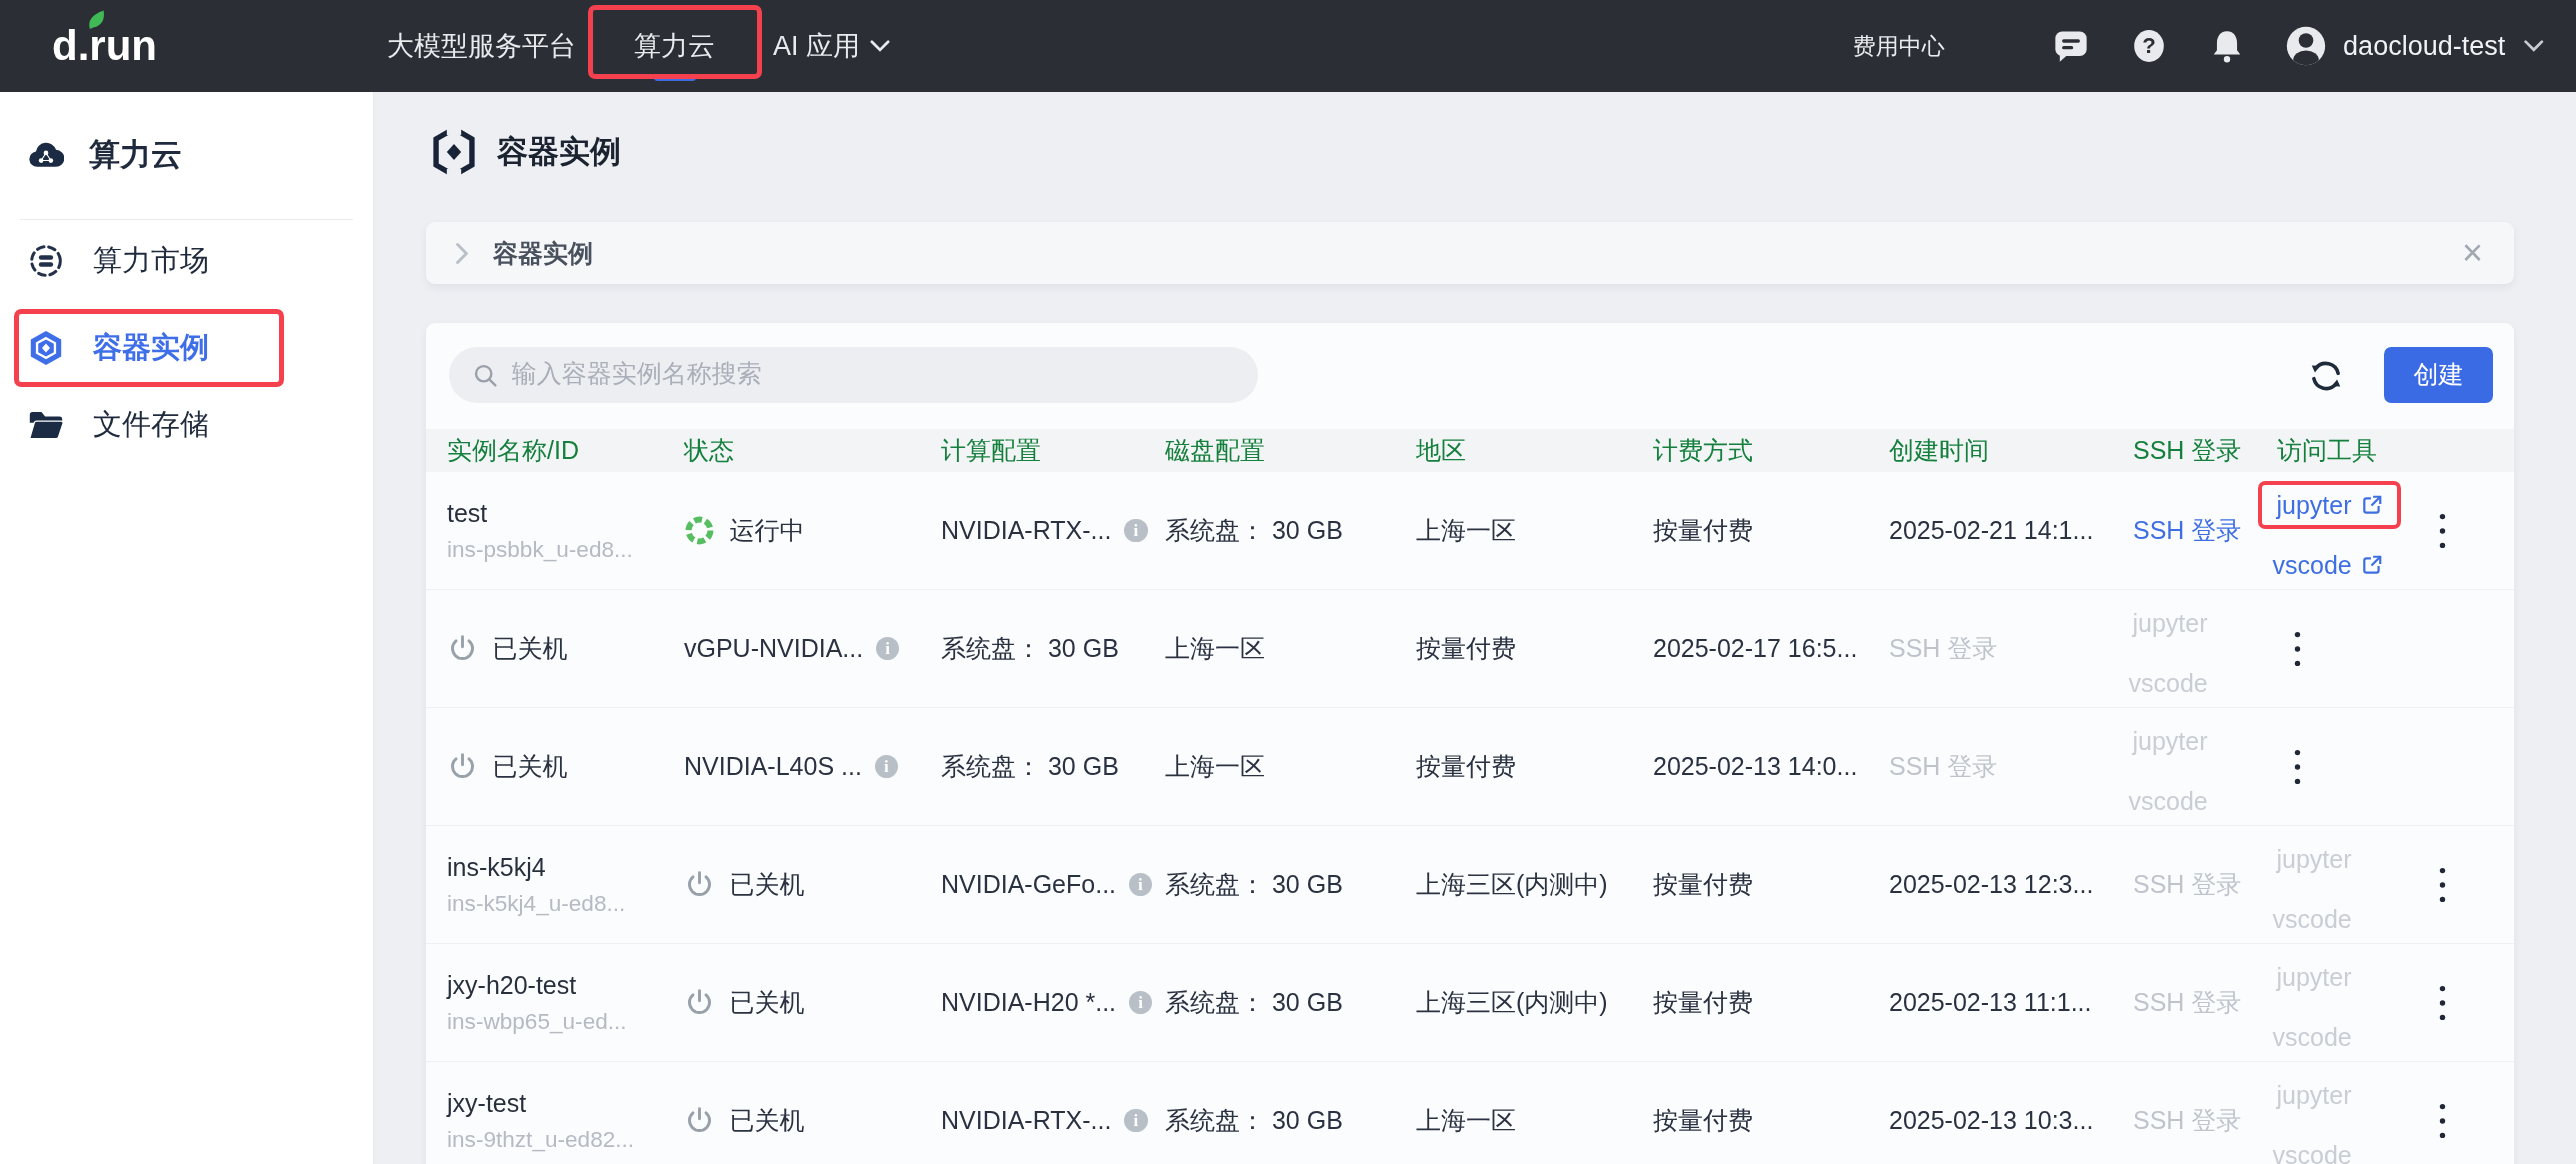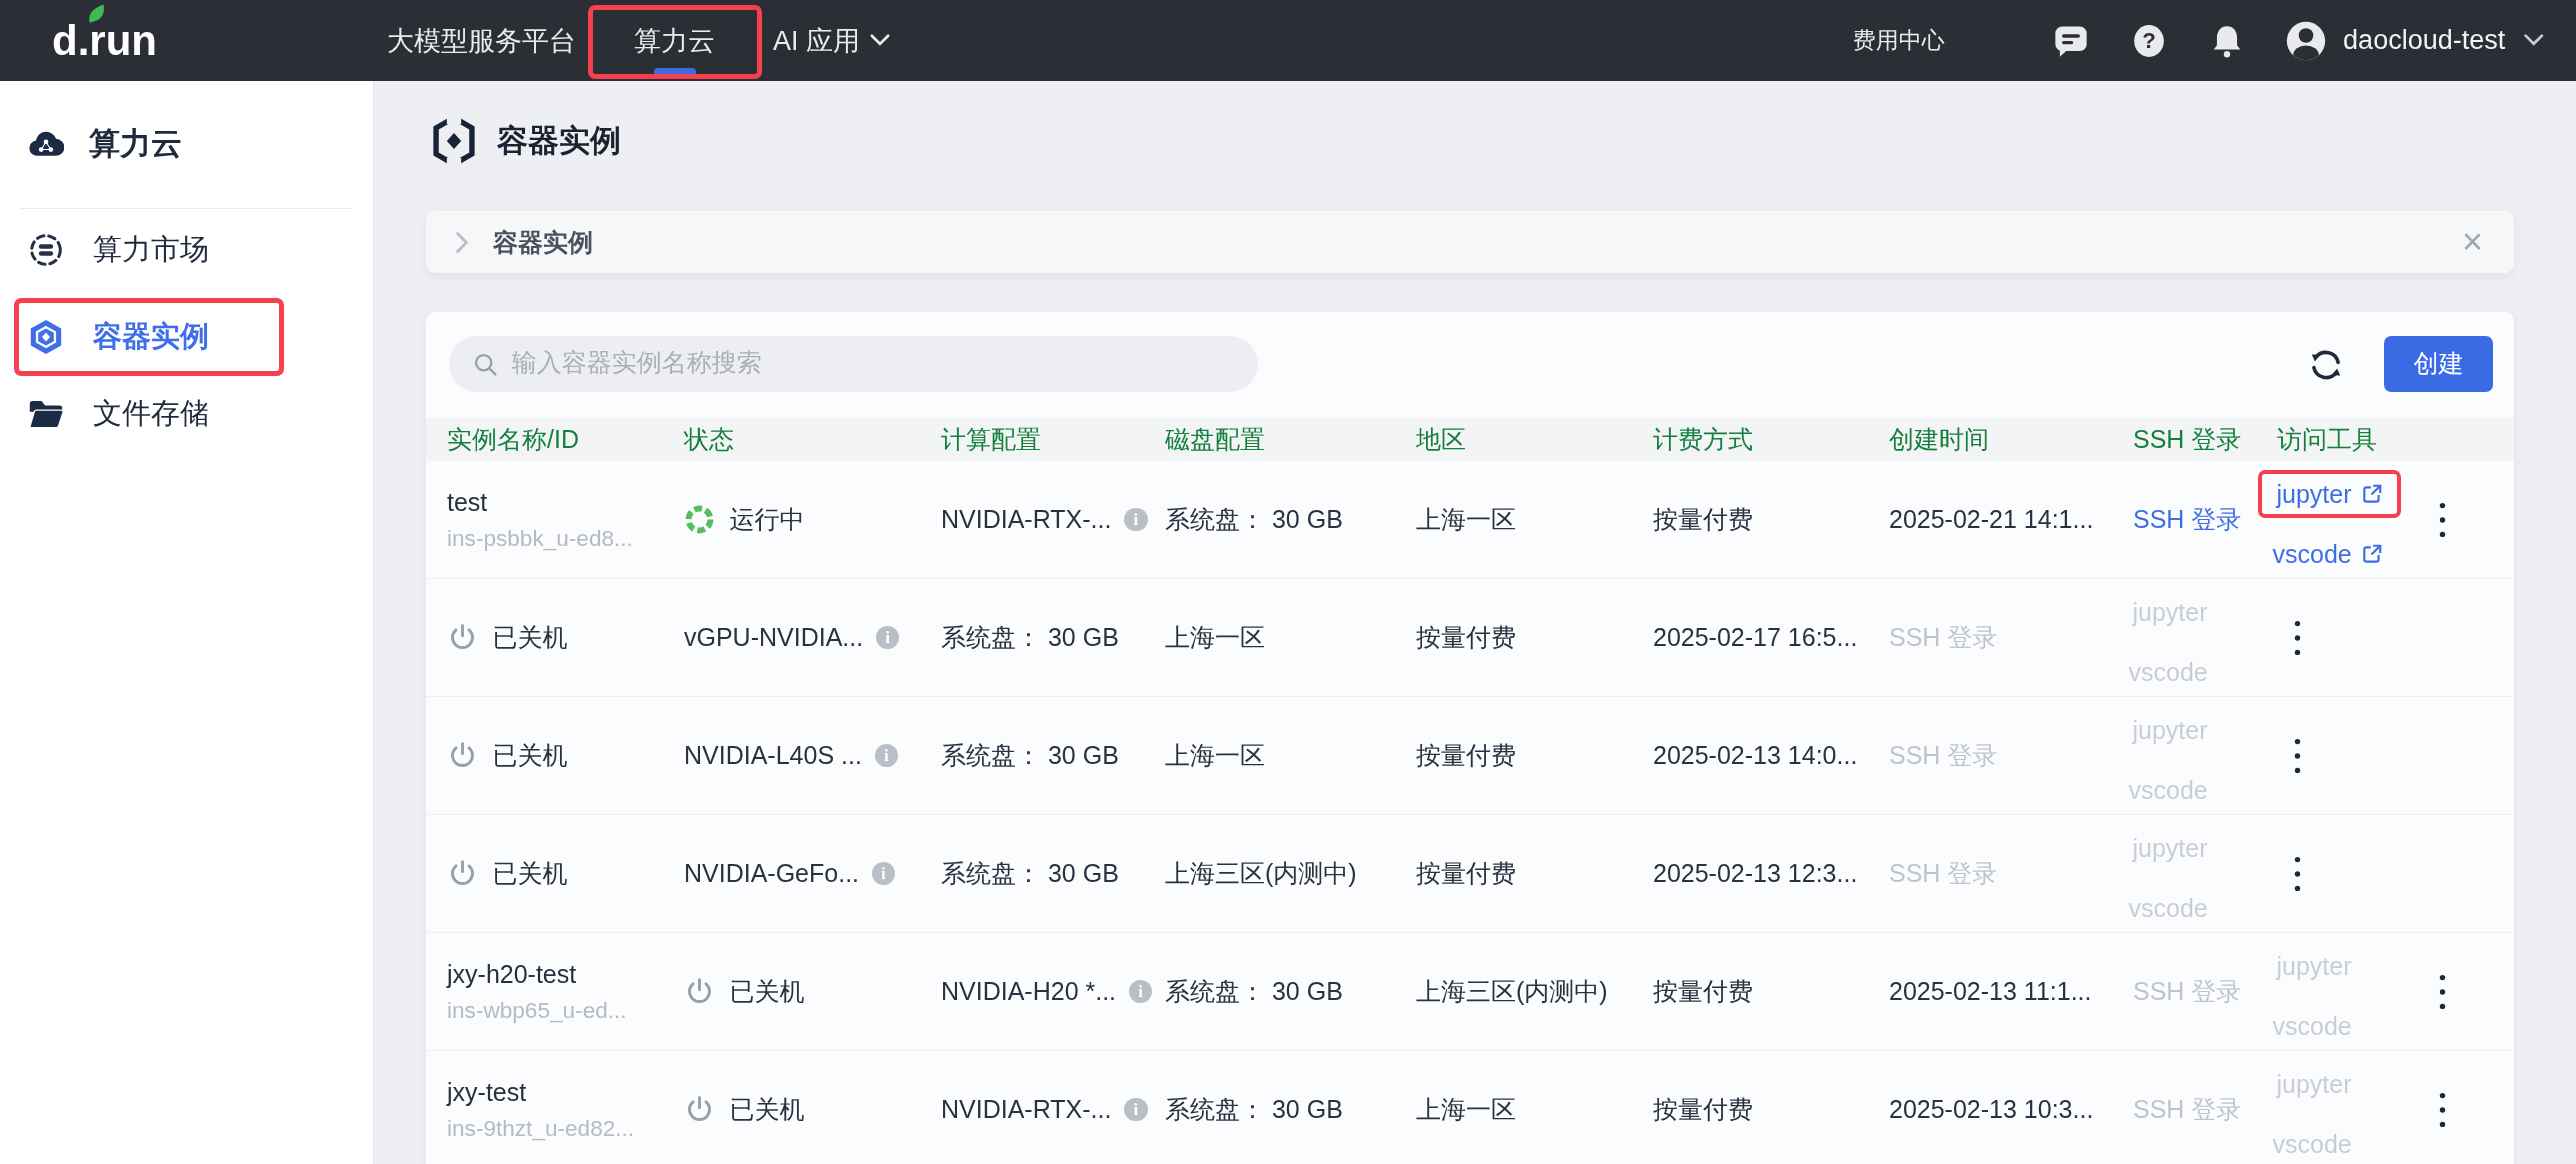--- a/index.html
+++ b/index.html
@@ -1,20 +1,20 @@
 <!DOCTYPE html>
 <html style="font-size:14.5px"><head>
 <meta charset="utf-8">
 <style>
   * { margin:0; padding:0; box-sizing:border-box; }
   html,body { width:2576px; height:1165px; overflow:hidden; }
   body { font-family:"Liberation Sans","DejaVu Sans",sans-serif; background:#edeff3; color:#262d3a; }
 
   
-  .navbar { position:relative; height:81px; background:#2b2e35; display:flex; align-items:center; }
+  .navbar { position:relative; height:92px; background:#2b2e35; display:flex; align-items:center; }
   .logo { position:relative; margin-left:52px; width:181px; color:#ffffff; font-size:42px; font-weight:700; letter-spacing:0; cursor:pointer; }
   .logo .leaf { position:absolute; left:33px; top:-14.5px; }
   .nav-items { display:flex; align-items:flex-start; margin-left:154px; gap:58px; }
   .nav-item { position:relative; height:81px; display:flex; align-items:center; gap:9px; color:#e9ebee; font-size:27px; cursor:pointer; }
   .nav-item .underline { position:absolute; left:50%; transform:translateX(-50%); bottom:5.4px; width:42px; height:7.2px; border-radius:3.6px; background:#3e6be0; }
   .nav-right { margin-left:auto; display:flex; align-items:center; gap:38px; margin-right:31px; }
   .nav-billing { color:#e9ebee; font-size:23px; cursor:pointer; margin-right:68px; }
   .nav-ico { width:40px; height:36px; display:flex; align-items:center; justify-content:center; cursor:pointer; }
   .nav-user { display:flex; align-items:center; gap:16.3px; cursor:pointer; }
   .nav-user .uname { color:#f0f2f5; font-size:27px;text-align:center; }
@@ -362,20 +362,26 @@
       <span class="kebab">
                 <svg width="9" height="40" viewBox="0 0 10 44">
                   <circle cx="5" cy="6" r="3" fill="#202838"></circle>
                   <circle cx="5" cy="22" r="3" fill="#202838"></circle>
                   <circle cx="5" cy="38" r="3" fill="#202838"></circle>
                 </svg>
               </span>
     </div>
           </div>
           <div class="trow">
+    <div class="td c-name">
+      <div class="nm-block">
+        <div class="iname">ins-k5kj4</div>
+        <div class="iid">ins-k5kj4_u-ed8...</div>
+      </div>
+    </div>
     <div class="td c-status">
       <svg width="31" height="31" viewBox="0 0 32 34">
                 <path d="M8.9 8.6 A11 11 0 1 0 23.1 8.6" fill="none" stroke="#98a0aa" stroke-width="3.2" stroke-linecap="round"></path>
                 <line x1="16" y1="4" x2="16" y2="15" stroke="#98a0aa" stroke-width="3.2" stroke-linecap="round"></line>
               </svg>
       <span class="stext">已关机</span>
     </div>
     <div class="td c-compute">
       <span class="ctext">NVIDIA-GeFo...</span>
       <span class="info">i</span>

